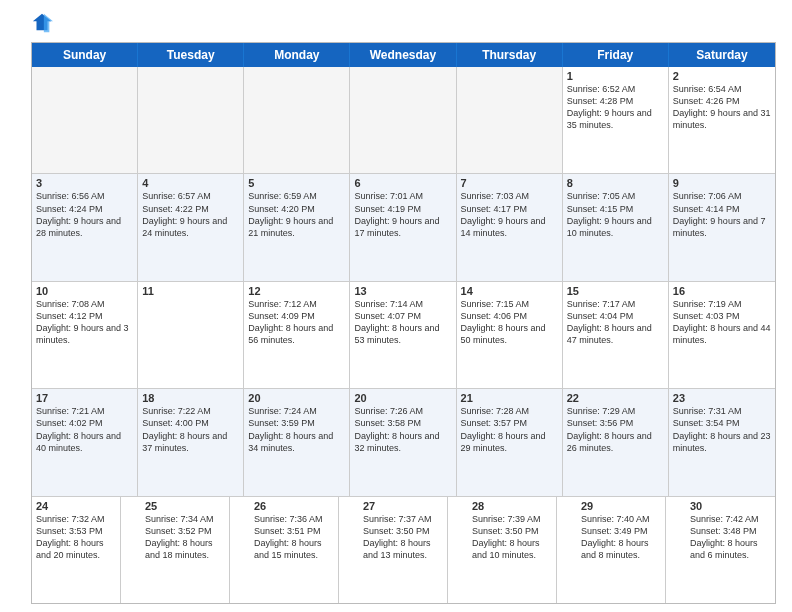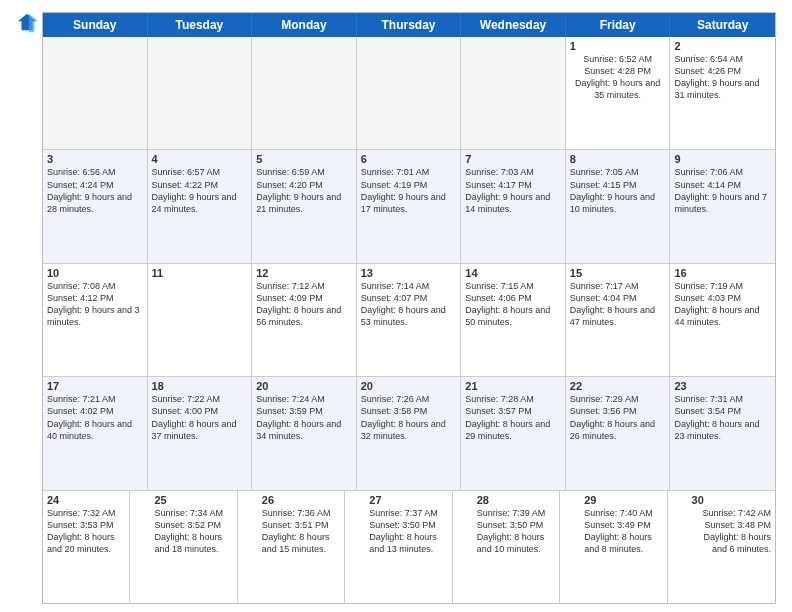--- a/index.html
+++ b/index.html
@@ -6,23 +6,23 @@
     body {
       font-family: Arial, sans-serif;
       background: #fff;
       width: 792px;
       height: 612px;
       overflow: hidden;
     }
     .page {
       width: 792px;
       height: 612px;
-      padding: 12px 16px 8px 16px;
-      display: flex;
-      flex-direction: row;
+      padding: 12px 16px 8px 31px;
+      display: flex;
+      flex-direction: column;
     }
     .header {
       display: flex;
       justify-content: space-between;
       align-items: flex-start;
       margin-bottom: 8px;
     }
     .logo {
       display: flex;
       align-items: center;
@@ -130,35 +130,35 @@
       <div class="month-title"></div>
       <div class="location"></div>
     </div>
   </div>
 
   <div class="calendar outer-border">
     <div class="cal-header">
     <div class="cal-header-cell">Sunday</div>
         <div class="cal-header-cell">Tuesday</div>
         <div class="cal-header-cell">Monday</div>
+        <div class="cal-header-cell">Wednesday</div>
         <div class="cal-header-cell">Thursday</div>
-        <div class="cal-header-cell">Wednesday</div>
         <div class="cal-header-cell">Friday</div>
         <div class="cal-header-cell">Saturday</div>
       </div>
     <div class="cal-body">
     <div class="cal-row">
           <div class="cal-cell empty"></div>
           <div class="cal-cell empty"></div>
           <div class="cal-cell empty"></div>
           <div class="cal-cell empty"></div>
           <div class="cal-cell empty"></div>
           <div class="cal-cell">
             <span class="day-num">1</span>
-            <div class="cell-info" style="white-space: pre-line; text-align: center;">Sunrise: 6:52 AM
+            <div class="cell-info" style="white-space: pre-line;">Sunrise: 6:52 AM
 Sunset: 4:28 PM
 Daylight: 9 hours and 35 minutes.</div>
           </div>
           <div class="cal-cell">
             <span class="day-num">2</span>
             <div class="cell-info" style="white-space: pre-line;">Sunrise: 6:54 AM
 Sunset: 4:26 PM
 Daylight: 9 hours and 31 minutes.</div>
           </div>
         </div>
@@ -323,20 +323,20 @@
 Daylight: 8 hours and 10 minutes.</div>
           </div>
           <div class="cal-cell">
             <span class="day-num">29</span>
             <div class="cell-info" style="white-space: pre-line;">Sunrise: 7:40 AM
 Sunset: 3:49 PM
 Daylight: 8 hours and 8 minutes.</div>
           </div>
           <div class="cal-cell">
             <span class="day-num">30</span>
-            <div class="cell-info" style="white-space: pre-line; text-align: right;">Sunrise: 7:42 AM
+            <div class="cell-info" style="white-space: pre-line;">Sunrise: 7:42 AM
 Sunset: 3:48 PM
 Daylight: 8 hours and 6 minutes.</div>
           </div>
         </div>
       </div>
   </div>
 </div>
 
 </body></html>

